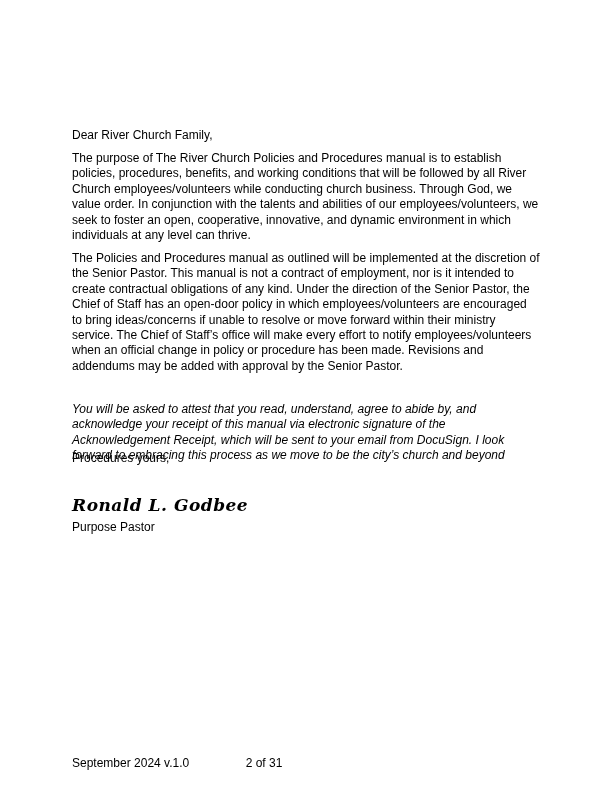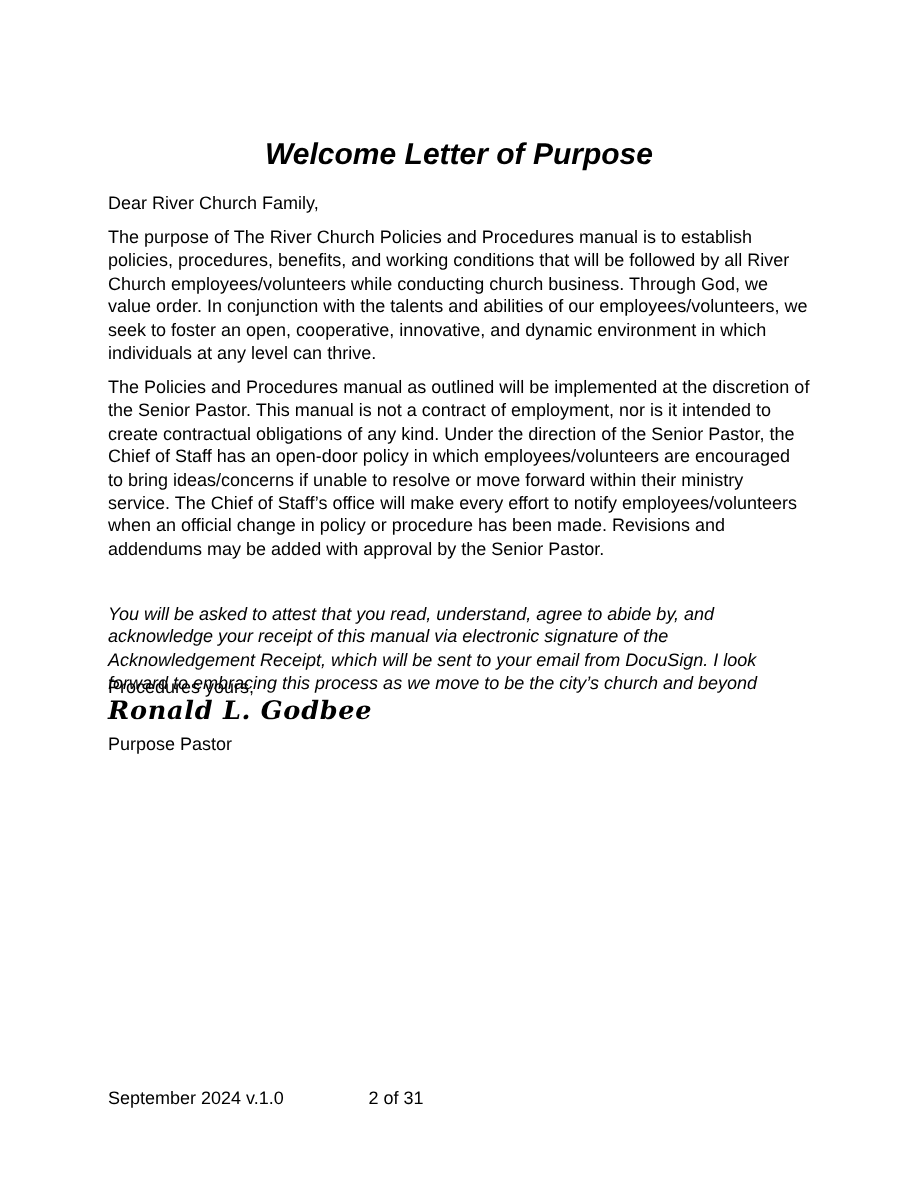--- a/index.html
+++ b/index.html
@@ -13,20 +13,21 @@
     height: 792px;
     background: #ffffff;
     color: #000000;
     font-family: "Liberation Sans", sans-serif;
     overflow: hidden;
   }
   .abs {
     position: absolute;
     left: 72px;
     width: 468px;
+    margin-top: 31px;
   }
   .title {
     left: 0;
     width: 612px;
     top: 92px;
     text-align: center;
     font-size: 20px;
     line-height: 23px;
     font-weight: bold;
     font-style: italic;
@@ -68,21 +69,20 @@
     text-align: center;
     font-size: 12px;
     line-height: 15px;
   }
 </style>
 </head>
 <body>
 
 <div class="page">
 
-  <h1 class="abs title">Welcome Letter of Purpose</h1>
 
   <p class="abs body-text salutation">Dear River Church Family,</p>
 
   <p class="abs body-text p1">The purpose of The River Church Policies and Procedures manual is to establish policies, procedures, benefits, and working conditions that will be followed by all River Church employees/volunteers while conducting church business. Through God, we value order. In conjunction with the talents and abilities of our employees/volunteers, we seek to foster an open, cooperative, innovative, and dynamic environment in which individuals at any level can thrive.</p>
 
   <p class="abs body-text p2">The Policies and Procedures manual as outlined will be implemented at the discretion of the Senior Pastor. This manual is not a contract of employment, nor is it intended to create contractual obligations of any kind. Under the direction of the Senior Pastor, the Chief of Staff has an open-door policy in which employees/volunteers are encouraged to bring ideas/concerns if unable to resolve or move forward within their ministry service. The Chief of Staff’s office will make every effort to notify employees/volunteers when an official change in policy or procedure has been made. Revisions and addendums may be added with approval by the Senior Pastor.</p>
 
   <p class="abs body-text p3">You will be asked to attest that you read, understand, agree to abide by, and acknowledge your receipt of this manual via electronic signature of the Acknowledgement Receipt, which will be sent to your email from DocuSign. I look forward to embracing this process as we move to be the city’s church and beyond</p>
 
   <p class="abs body-text closing">Procedures yours,</p>

